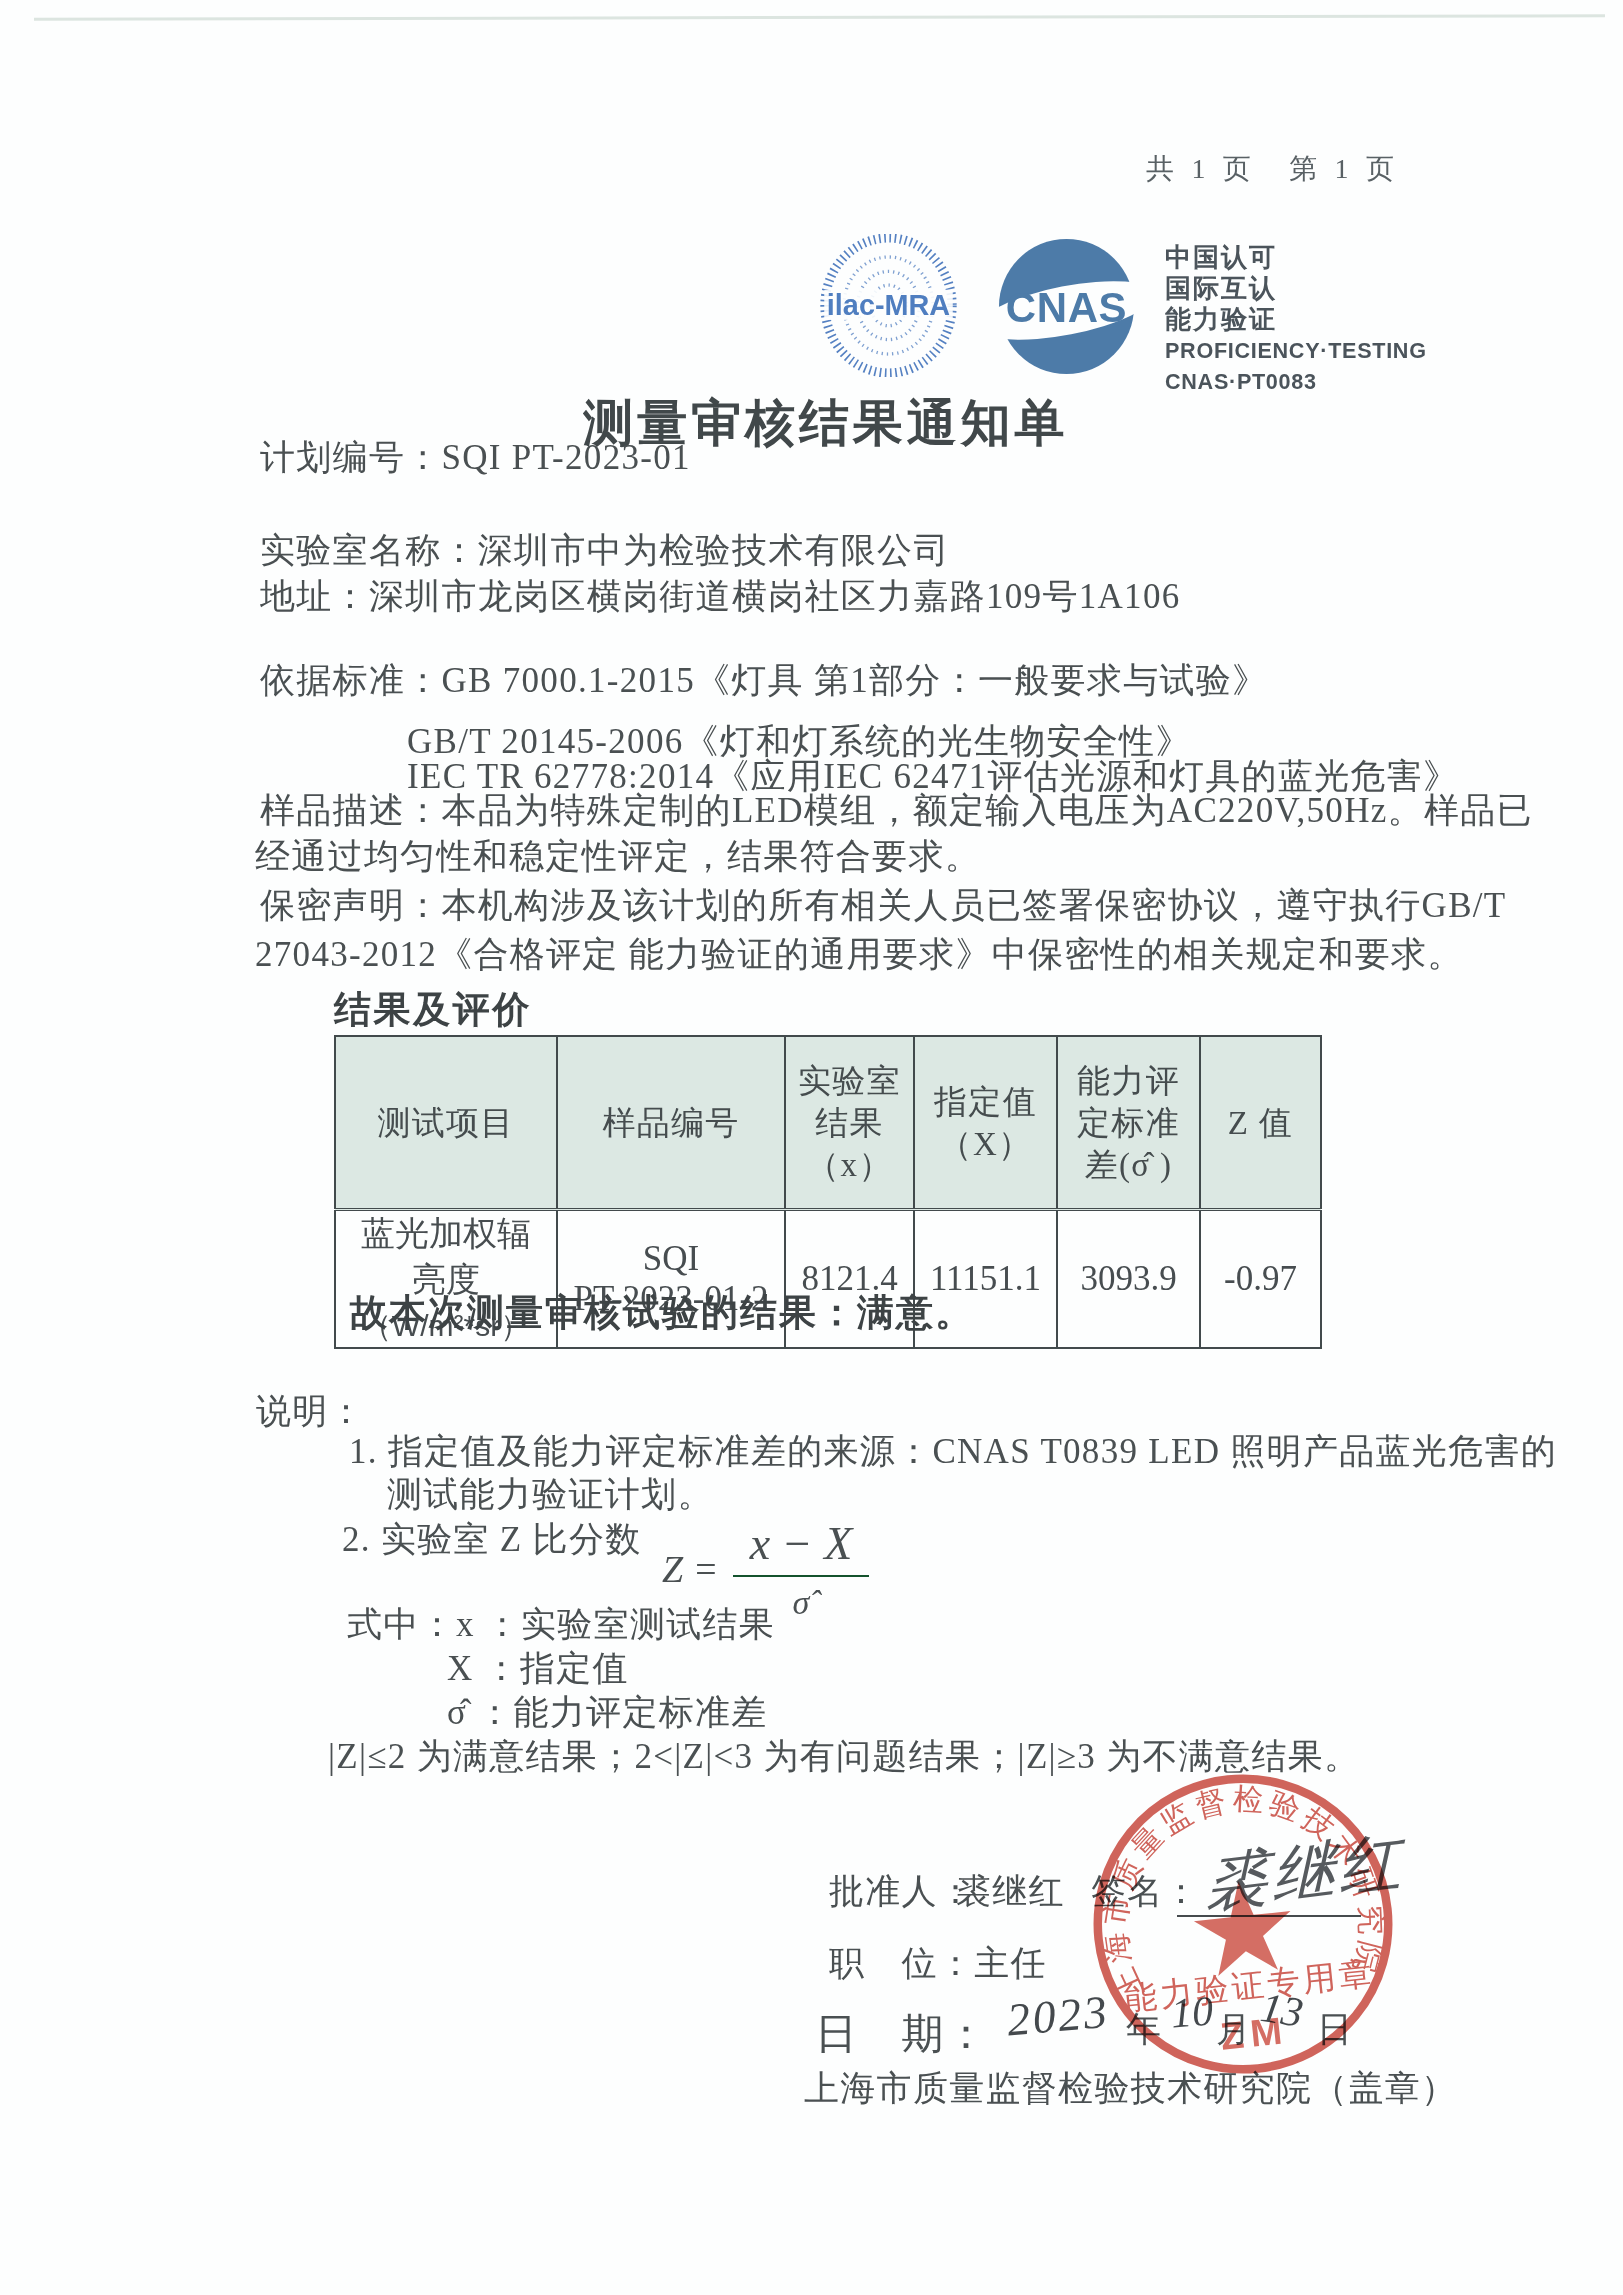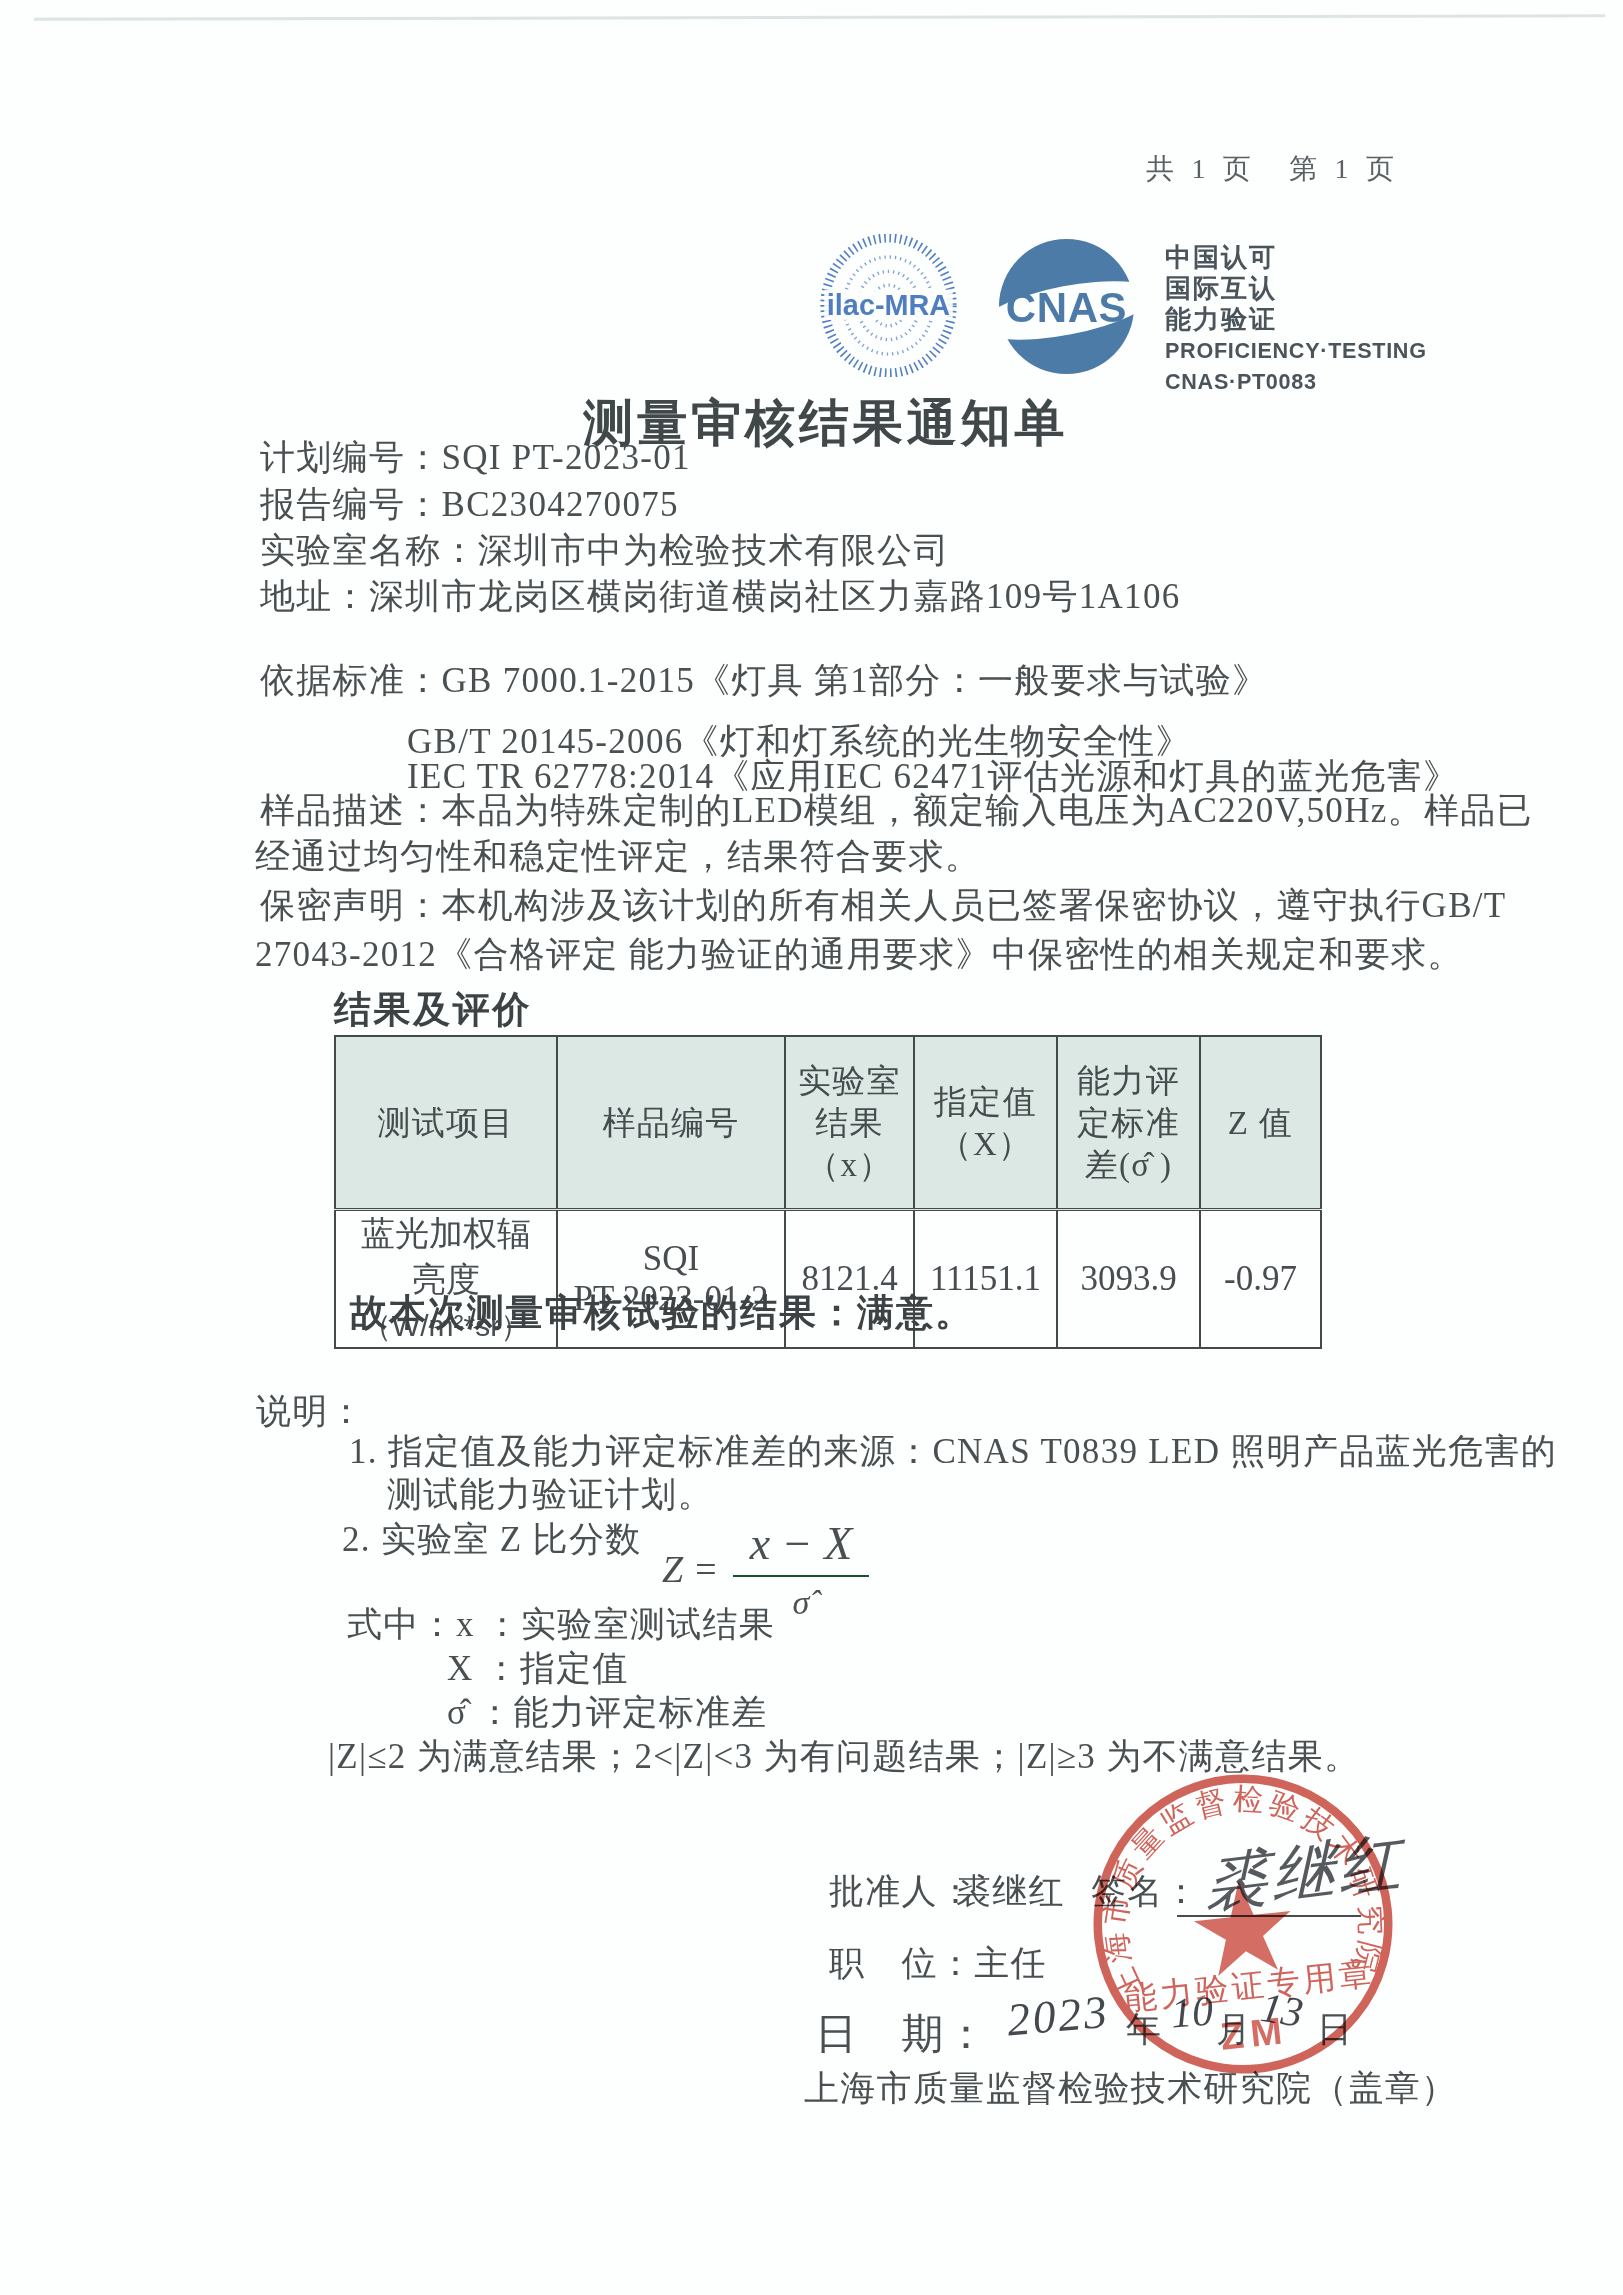--- a/index.html
+++ b/index.html
@@ -73,21 +73,20 @@
     <div class="acc-cn">中国认可</div>
     <div class="acc-cn">国际互认</div>
     <div class="acc-cn">能力验证</div>
     <div class="acc-en">PROFICIENCY·TESTING</div>
     <div class="acc-en">CNAS·PT0083</div>
   </div>
 
   <div class="doc-title">测量审核结果通知单</div>
 
   <div class="line" style="left:260px;top:434px;">计划编号：SQI PT-2023-01</div>
-  <div class="line" style="left:260px;top:481px;">报告编号：BC2304270075</div>
   <div class="line" style="left:260px;top:527px;">实验室名称：深圳市中为检验技术有限公司</div>
   <div class="line" style="left:260px;top:573px;">地址：深圳市龙岗区横岗街道横岗社区力嘉路109号1A106</div>
 
   <div class="line" style="left:260px;top:657px;">依据标准：GB 7000.1-2015《灯具 第1部分：一般要求与试验》</div>
   <div class="line" style="left:407px;top:718px;">GB/T 20145-2006《灯和灯系统的光生物安全性》</div>
   <div class="line" style="left:407px;top:753px;">IEC TR 62778:2014《应用IEC 62471评估光源和灯具的蓝光危害》</div>
 
   <div class="line" style="left:260px;top:787px;">样品描述：本品为特殊定制的LED模组，额定输入电压为AC220V,50Hz。样品已</div>
   <div class="line" style="left:260px;top:882px;">保密声明：本机构涉及该计划的所有相关人员已签署保密协议，遵守执行GB/T</div>
 

